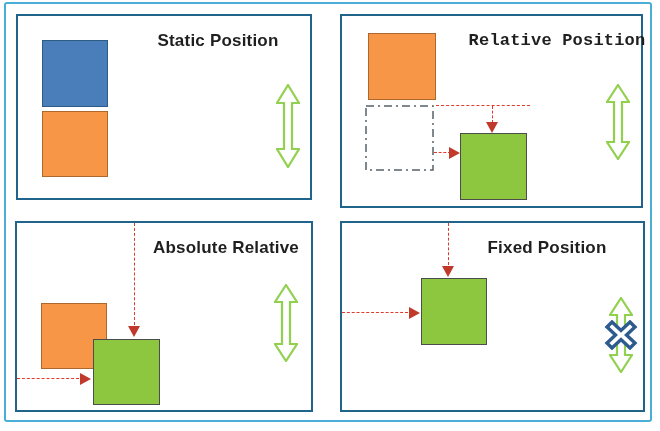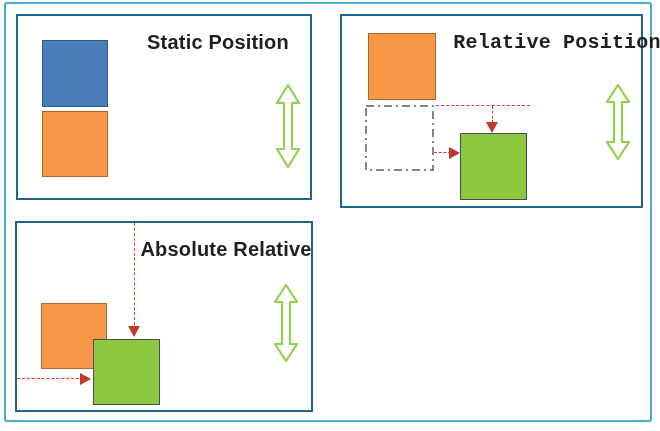--- a/index.html
+++ b/index.html
@@ -16,21 +16,21 @@
     position:absolute; background:#fff;
     border:2px solid var(--panel-border); box-sizing:border-box;
   }
   #panel-static   { left:16px;  top:14px;  width:296px; height:186px; }
   #panel-relative { left:340px; top:14px;  width:303px; height:194px; }
   #panel-absolute { left:15px;  top:221px; width:298px; height:191px; }
   #panel-fixed    { left:340px; top:221px; width:305px; height:191px; }
 
   .panel-title {
     position:absolute; transform:translateX(-50%);
-    font-size:20px; font-weight:700; color:var(--title-text);
+    font-size:17px; font-weight:700; color:var(--title-text);
     white-space:nowrap; letter-spacing:0.2px;
   }
 
   .box { position:absolute; box-sizing:border-box; }
   .box.blue   { background:var(--blue-box);   border:1px solid var(--blue-box-border); }
   .box.orange { background:var(--orange-box); border:1px solid var(--orange-box-border); }
   .box.green  { background:var(--green-box);  border:1px solid var(--green-box-border); }
 
   .ghost-box { position:absolute; }
 
@@ -92,14 +92,28 @@
     <div class="box green" style="left:76px; top:116px; width:67px; height:66px;"></div>
     <div class="dash-v" style="left:117px; top:0px; height:102px;"></div>
     <div class="ah-down" style="left:111px; top:103px;"></div>
     <div class="dash-h" style="left:0px; top:155px; width:62px;"></div>
     <div class="ah-right" style="left:63px; top:150px;"></div>
     <svg class="scroll-arrow" style="left:257px; top:61px;" width="24" height="78" viewBox="0 0 24 78">
       <polygon points="12,1 23,18 16,18 16,60 23,60 12,77 1,60 8,60 8,18 1,18"></polygon>
     </svg>
   </div>
 
+  <div class="panel" id="panel-fixed">
+    <div class="panel-title" style="left:205px; top:15px;">Fixed Position</div>
+    <div class="box green" style="left:79px; top:55px; width:66px; height:67px;"></div>
+    <div class="dash-v" style="left:106px; top:0px; height:42px;"></div>
+    <div class="ah-down" style="left:100px; top:43px;"></div>
+    <div class="dash-h" style="left:0px; top:89px; width:66px;"></div>
+    <div class="ah-right" style="left:67px; top:84px;"></div>
+    <svg class="scroll-arrow" style="left:267px; top:74px;" width="24" height="76" viewBox="0 0 24 76">
+      <polygon points="12,1 23,18 16,18 16,58 23,58 12,75 1,58 8,58 8,18 1,18"></polygon>
+    </svg>
+    <svg class="x-cross" style="left:262px; top:97px;" width="34" height="30" viewBox="0 0 32 30">
+      <polygon points="2,7 7,2 16,10.5 25,2 30,7 21.5,15 30,23 25,28 16,19.5 7,28 2,23 10.5,15"></polygon>
+    </svg>
+  </div>
 
 </div>
 
 </body></html>

